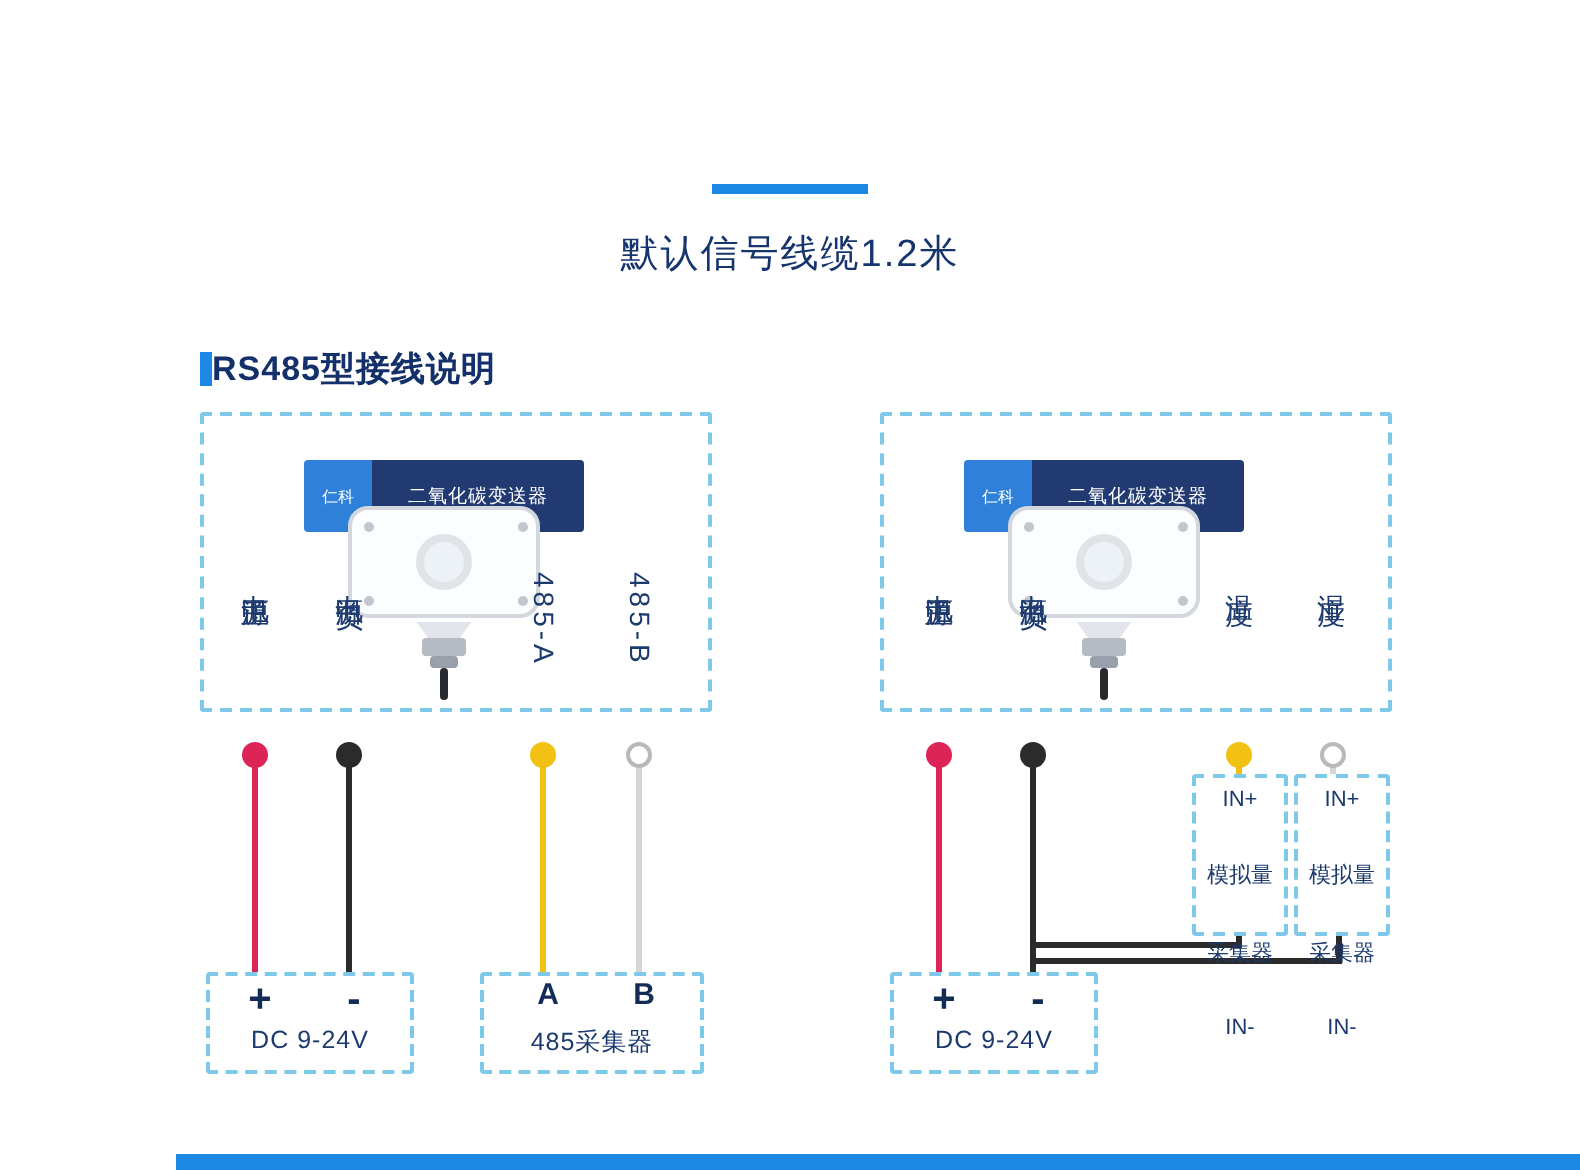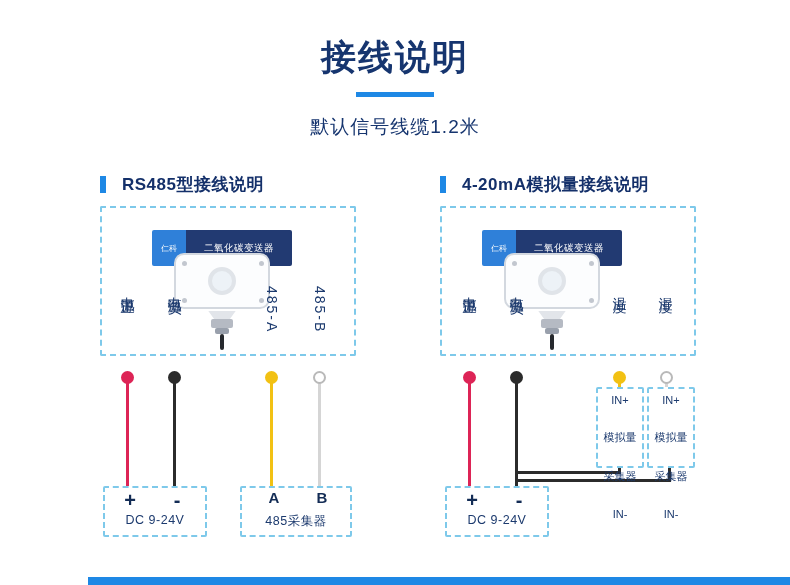--- a/index.html
+++ b/index.html
@@ -10,21 +10,21 @@
   .abs{position:absolute;}
   .title{
     top:34px;left:0;width:790px;text-align:center;
     font-size:35px;font-weight:bold;color:#16356f;letter-spacing:2px;
   }
   .underline{top:92px;left:356px;width:78px;height:5px;background:#1e88e5;}
   .subtitle{
     top:114px;left:0;width:790px;text-align:center;
     font-size:19px;font-weight:500;color:#16356f;letter-spacing:1px;
   }
-  .sec-heading{display:flex;align-items:center;gap:16px;}
+  .sec-heading{display:flex;align-items:center;gap:0;}
   .sec-bullet{width:6px;height:17px;background:#1e88e5;}
   .sec-text{font-size:17px;font-weight:bold;color:#14306a;letter-spacing:0.5px;}
   .dashed-box{border:2px dashed #7ec9ea;border-radius:2px;background:transparent;}
   .terminal-box{border:2px dashed #7ec9ea;border-radius:2px;background:#ffffff;z-index:3;gap:24px;}
   .vlabel{
     writing-mode:vertical-rl;text-orientation:mixed;
     font-size:14px;font-weight:500;color:#1c3a6e;letter-spacing:2px;
     width:16px;height:60px;line-height:16px;
   }
   .dot{width:13px;height:13px;border-radius:50%;z-index:2;box-sizing:border-box;}
@@ -56,21 +56,20 @@
   .dev-gland{left:69px;top:89px;width:22px;height:9px;background:#b5bac3;border-radius:2px;}
   .dev-stem{left:73px;top:98px;width:14px;height:6px;background:#99a0ac;border-radius:2px;}
   .dev-cable{left:78px;top:104px;width:4px;height:16px;background:#26292e;border-radius:2px;}
   .bottom-bar{left:88px;top:577px;width:702px;height:8px;background:#1e88e5;}
 </style>
 </head>
 <body>
 
 <div class="canvas">
 
-  <div class="abs title">接线说明</div>
   <div class="abs underline"></div>
   <div class="abs subtitle">默认信号线缆1.2米</div>
 
   <div class="abs sec-heading" style="left:100px;top:173px;">
     <span class="sec-bullet"></span>
     <span class="sec-text">RS485型接线说明</span>
   </div>
 
   <div class="abs dashed-box" style="left:100px;top:206px;width:252px;height:146px;"></div>
 
@@ -112,24 +111,20 @@
     <span class="abs sign" style="left:63px;">-</span>
     <div class="abs caption">DC 9-24V</div>
   </div>
 
   <div class="abs terminal-box" style="left:240px;top:486px;width:108px;height:47px;">
     <span class="abs sign" style="left:23px;font-size:15px;">A</span>
     <span class="abs sign" style="left:71px;font-size:15px;">B</span>
     <div class="abs caption">485采集器</div>
   </div>
 
-  <div class="abs sec-heading" style="left:440px;top:173px;">
-    <span class="sec-bullet"></span>
-    <span class="sec-text">4-20mA模拟量接线说明</span>
-  </div>
 
   <div class="abs dashed-box" style="left:440px;top:206px;width:252px;height:146px;"></div>
 
   <div class="abs device" style="left:472px;top:230px;">
     <div class="abs dev-label">
       <span class="dev-badge">仁科</span>
       <span class="dev-name">二氧化碳变送器</span>
     </div>
     <div class="abs dev-body">
       <span class="screw" style="left:6px;top:6px;"></span>

